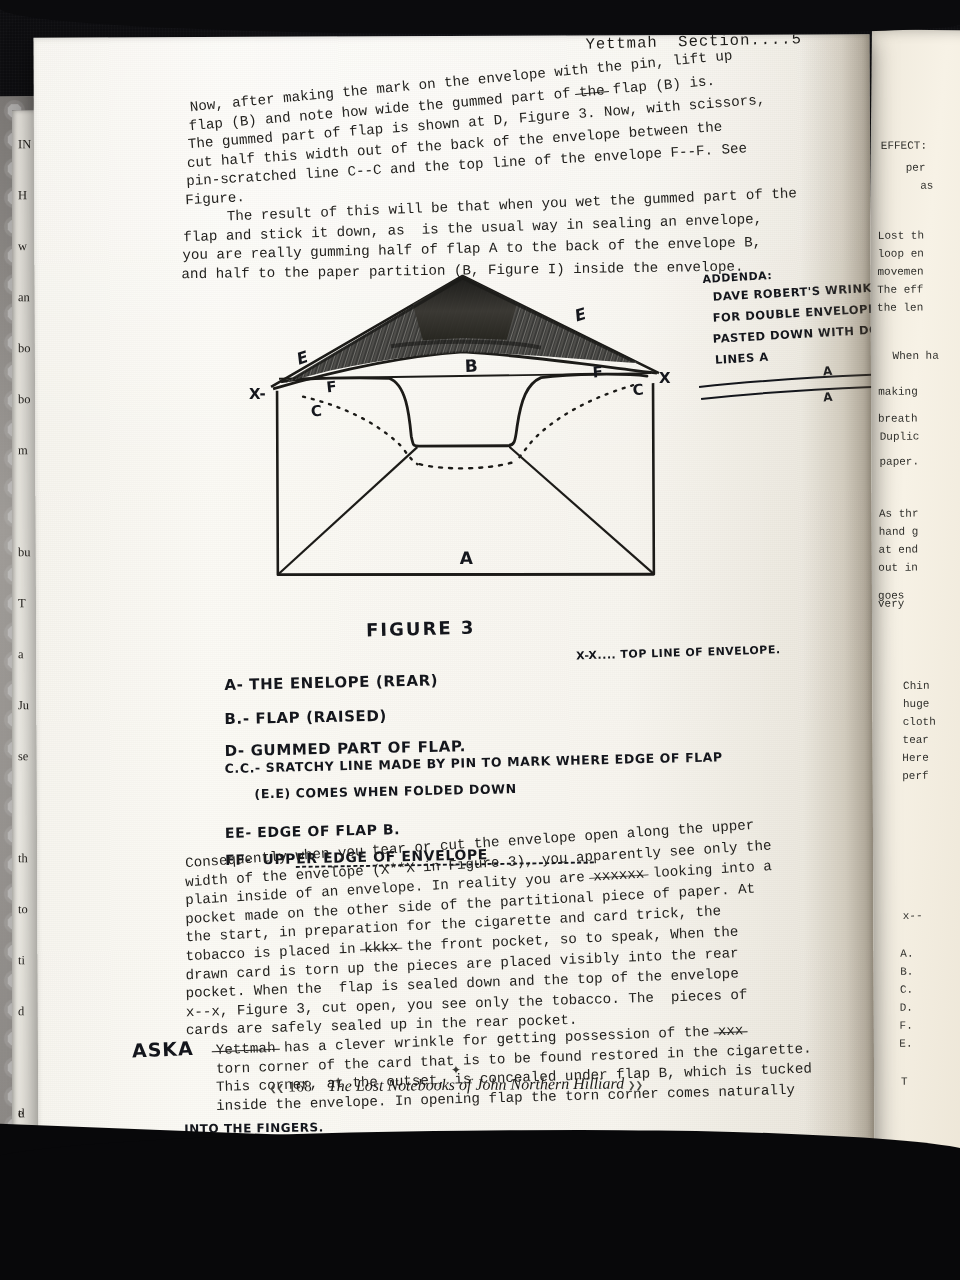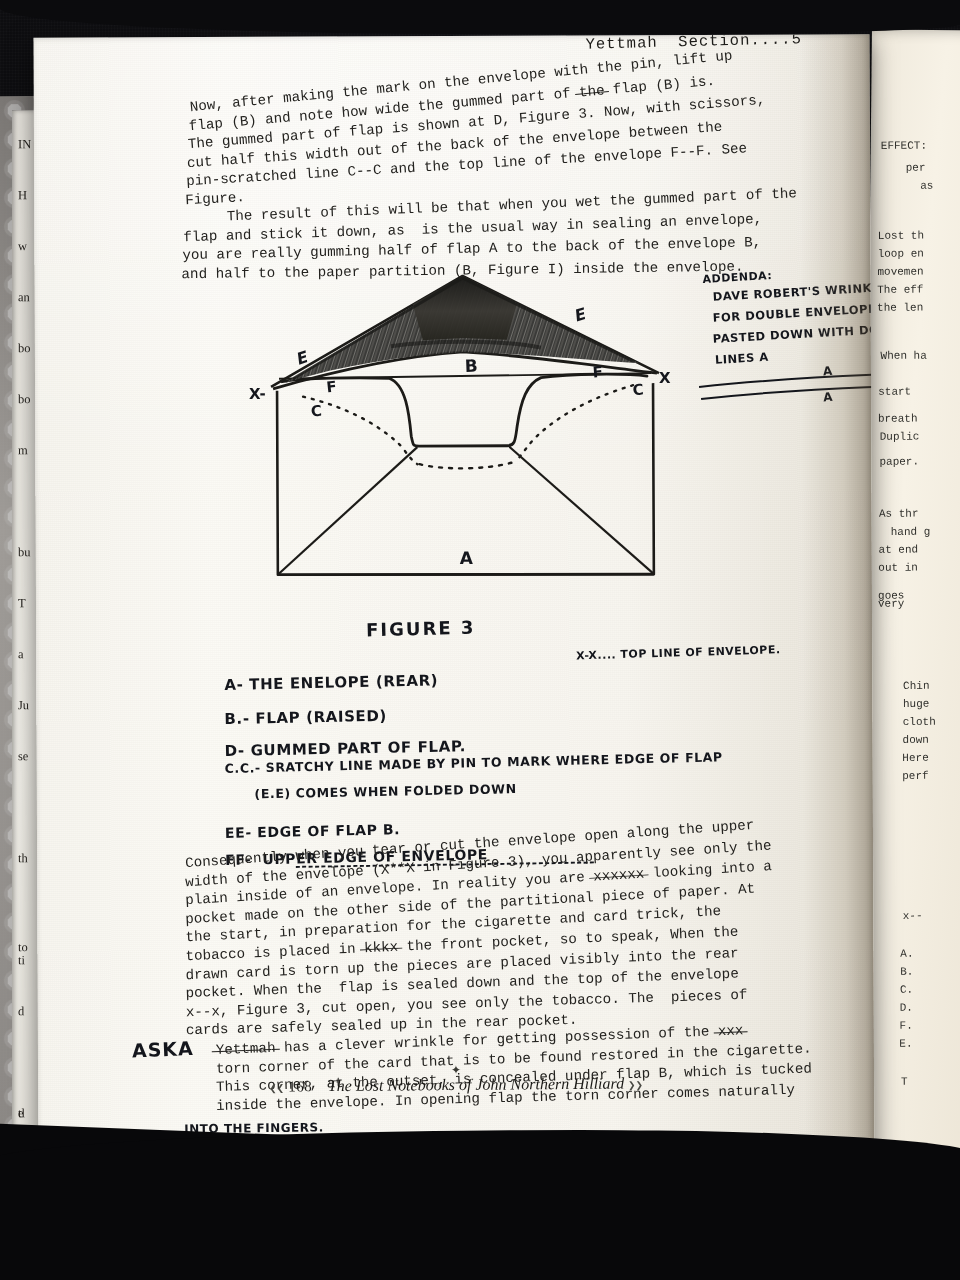--- a/index.html
+++ b/index.html
@@ -113,52 +113,52 @@
       <div class="frag" style="top: 181px;">an</div>
       <div class="frag" style="top: 232px;">bo</div>
       <div class="frag" style="top: 283px;">bo</div>
       <div class="frag" style="top: 334px;">m</div>
       <div class="frag" style="top: 436px;">bu</div>
       <div class="frag" style="top: 487px;">T</div>
       <div class="frag" style="top: 538px;">a</div>
       <div class="frag" style="top: 589px;">Ju</div>
       <div class="frag" style="top: 640px;">se</div>
       <div class="frag" style="top: 742px;">th</div>
-      <div class="frag" style="top: 831px;">to</div>
+      <div class="frag" style="top: 793px;">to</div>
       <div class="frag" style="top: 844px;">ti</div>
       <div class="frag" style="top: 895px;">d</div>
       <div class="frag" style="top: 997px;">tl</div>
       <div class="frag" style="top: 1048px;">i</div>
       <div class="frag" style="top: 997px;">e</div>
     </div>
 
   <div class="page-right" id="rightpage">
       <div class="rfrag" style="left: 10px; top: 110px; transform: rotate(-1deg);">EFFECT:</div>
       <div class="rfrag" style="left: 22px; top: 132px; transform: rotate(-1deg);">  per</div>
       <div class="rfrag" style="left: 30px; top: 150px; transform: rotate(-1deg);">   as</div>
       <div class="rfrag" style="left: 8px; top: 200px; transform: rotate(-1deg);">Lost th</div>
       <div class="rfrag" style="left: 8px; top: 218px; transform: rotate(-1deg);">loop en</div>
       <div class="rfrag" style="left: 8px; top: 236px; transform: rotate(-1deg);">movemen</div>
       <div class="rfrag" style="left: 8px; top: 254px; transform: rotate(-1deg);">The eff</div>
       <div class="rfrag" style="left: 8px; top: 272px; transform: rotate(-1deg);">the len</div>
-      <div class="rfrag" style="left: 12px; top: 320px; transform: rotate(-1deg);">When ha</div>
+      <div class="rfrag" style="left: 24px; top: 320px; transform: rotate(-1deg);">When ha</div>
       <div class="rfrag" style="left: 10px; top: 338px; transform: rotate(-1deg); margin-top: 45px;">breath</div>
-      <div class="rfrag" style="left: 10px; top: 356px; transform: rotate(-1deg);">start</div>
+      <div class="rfrag" style="left: 10px; top: 356px; transform: rotate(-1deg);">making</div>
       <div class="rfrag" style="left: 12px; top: 401px; transform: rotate(-1deg);">Duplic</div>
       <div class="rfrag" style="left: 12px; top: 426px; transform: rotate(-1deg);">paper.</div>
       <div class="rfrag" style="left: 12px; top: 478px; transform: rotate(-1deg);">As thr</div>
-      <div class="rfrag" style="left: 24px; top: 496px; transform: rotate(-1deg);">hand g</div>
+      <div class="rfrag" style="left: 12px; top: 496px; transform: rotate(-1deg);">hand g</div>
       <div class="rfrag" style="left: 12px; top: 514px; transform: rotate(-1deg);">at end</div>
       <div class="rfrag" style="left: 12px; top: 532px; transform: rotate(-1deg);">out in</div>
       <div class="rfrag" style="left: 12px; top: 560px; transform: rotate(-1deg);">goes</div>
       <div class="rfrag" style="left: 12px; top: 568px; transform: rotate(-1deg);">very</div>
       <div class="rfrag" style="left: 38px; top: 650px; transform: rotate(-1deg);">Chin</div>
       <div class="rfrag" style="left: 38px; top: 668px; transform: rotate(-1deg);">huge</div>
       <div class="rfrag" style="left: 38px; top: 686px; transform: rotate(-1deg);">cloth</div>
-      <div class="rfrag" style="left: 38px; top: 704px; transform: rotate(-1deg);">down</div>
+      <div class="rfrag" style="left: 38px; top: 704px; transform: rotate(-1deg);">tear</div>
       <div class="rfrag" style="left: 38px; top: 722px; transform: rotate(-1deg);">Here</div>
       <div class="rfrag" style="left: 38px; top: 740px; transform: rotate(-1deg);">perf</div>
       <div class="rfrag" style="left: 40px; top: 880px; transform: rotate(-1deg);">x--</div>
       <div class="rfrag" style="left: 38px; top: 918px; transform: rotate(-1deg);">A.</div>
       <div class="rfrag" style="left: 38px; top: 936px; transform: rotate(-1deg);">B.</div>
       <div class="rfrag" style="left: 38px; top: 954px; transform: rotate(-1deg);">C.</div>
       <div class="rfrag" style="left: 38px; top: 972px; transform: rotate(-1deg);">D.</div>
       <div class="rfrag" style="left: 38px; top: 990px; transform: rotate(-1deg);">F.</div>
       <div class="rfrag" style="left: 38px; top: 1008px; transform: rotate(-1deg);">E.</div>
       <div class="rfrag" style="left: 40px; top: 1046px; transform: rotate(-1deg);">T</div>

